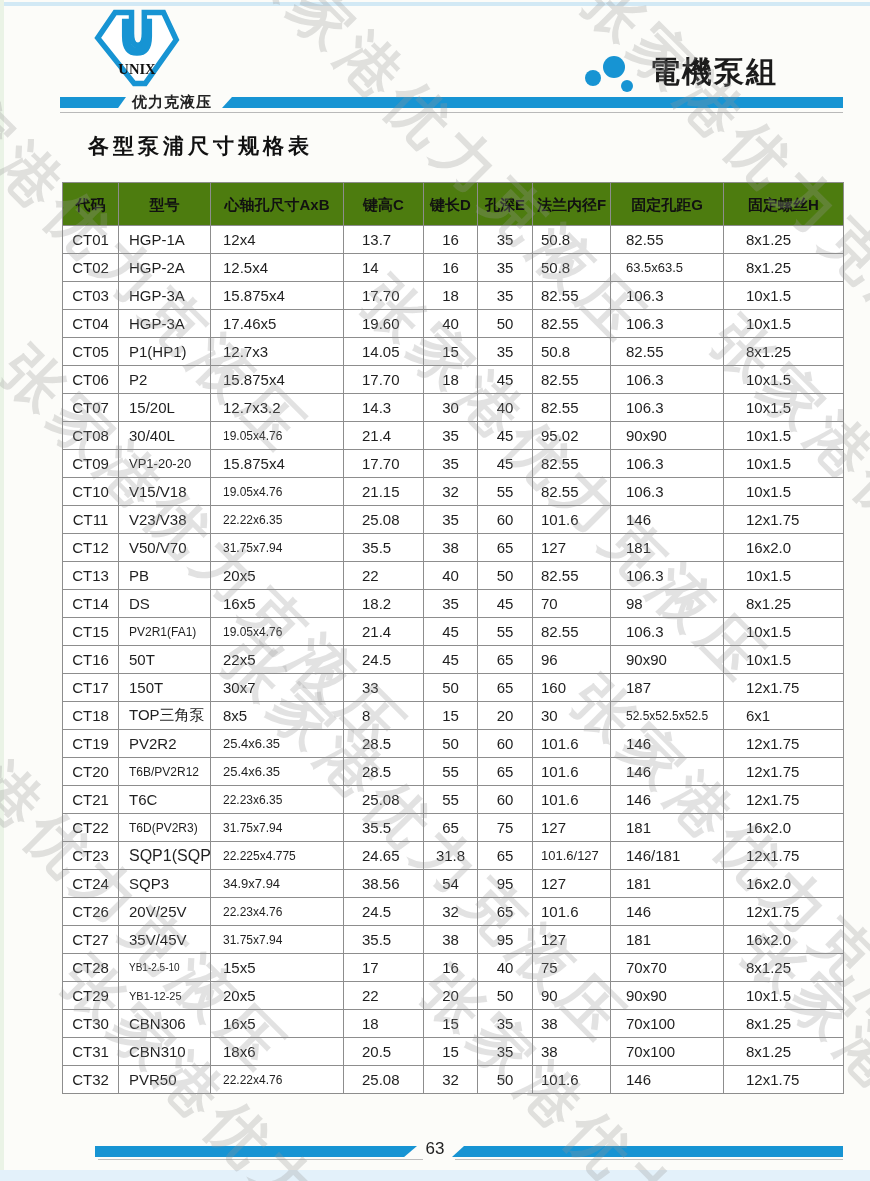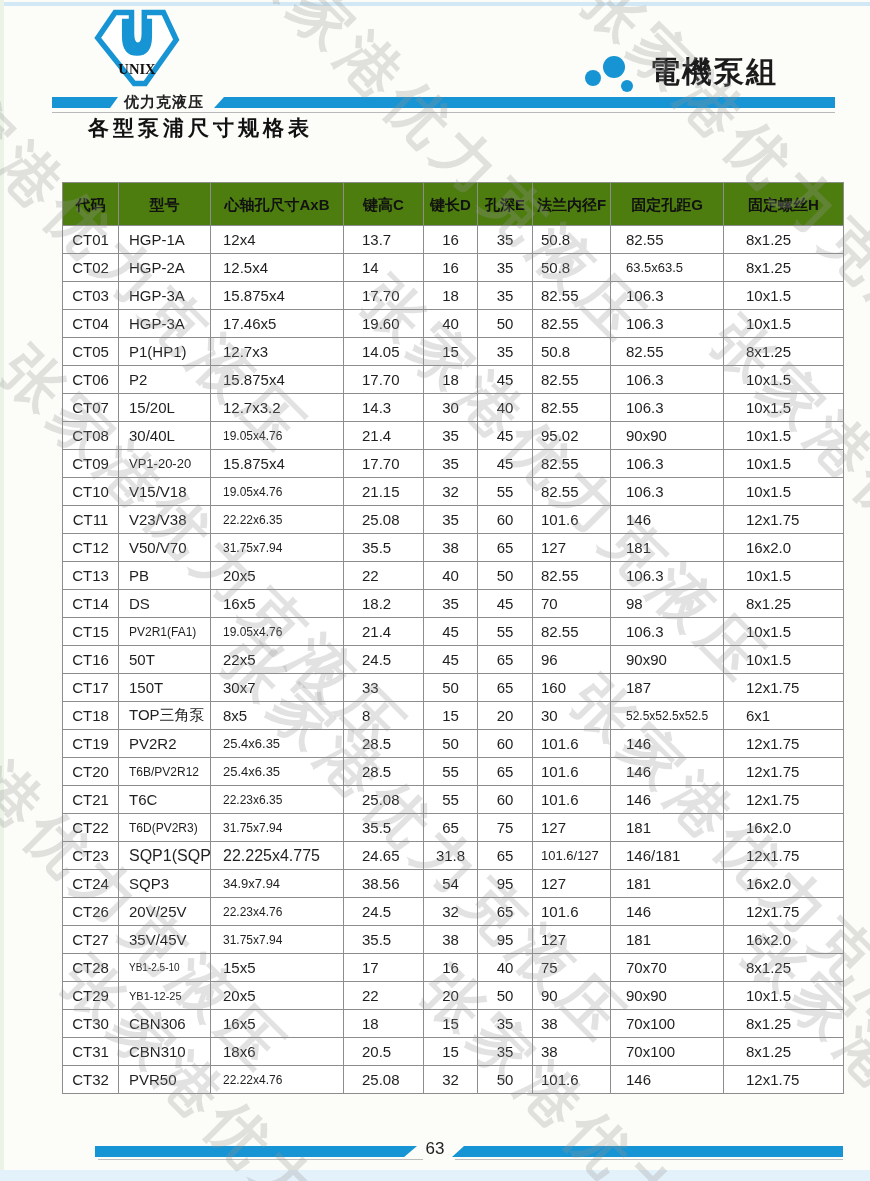--- a/index.html
+++ b/index.html
@@ -18,32 +18,32 @@
   .watermark-layer{position:absolute;left:0;top:0;width:870px;height:1181px;z-index:30;pointer-events:none;overflow:hidden;}
   .watermark-layer span{
     position:absolute;white-space:nowrap;font-weight:bold;
     font-size:60px;letter-spacing:8px;color:rgba(150,150,150,0.28);
     transform:rotate(45deg);transform-origin:left top;
     font-family:"Liberation Sans", sans-serif;
   }
 
   
   .logo{position:absolute;left:90px;top:6px;width:94px;height:84px;}
-  .brand-row{position:absolute;left:52px;top:97px;width:783px;height:18px;}
+  .brand-row{position:absolute;left:60px;top:97px;width:783px;height:18px;}
   .bar-left{position:absolute;left:0;top:0;width:66px;height:11px;background:var(--blue);
             clip-path:polygon(0 0,100% 0,88% 100%,0 100%);}
   .brand-text{position:absolute;left:72px;top:-4px;font-size:15px;font-weight:bold;color:#222;letter-spacing:1px;}
   .bar-right{position:absolute;left:162px;top:0;width:621px;height:11px;background:var(--blue);
              clip-path:polygon(10px 0,100% 0,100% 100%,0 100%);}
   .brand-underline{position:absolute;left:0;top:15px;width:783px;height:1px;background:#b9b9b9;}
 
   .dots-icon{position:absolute;left:580px;top:55px;width:62px;height:42px;}
   .section-title{position:absolute;left:650px;top:52px;font-size:30px;font-weight:bold;color:#1b1b1b;letter-spacing:2px;}
 
-  .page-title{position:absolute;left:88px;top:114px;font-size:21px;font-weight:bold;color:#111;letter-spacing:4px;}
+  .page-title{position:absolute;left:88px;top:132px;font-size:21px;font-weight:bold;color:#111;letter-spacing:4px;}
 
   
   table{position:absolute;left:62px;top:182px;width:781px;border-collapse:collapse;table-layout:fixed;z-index:10;}
   th,td{border:1px solid #8d8d8d;overflow:hidden;white-space:nowrap;}
   th{height:42px;background:#4d7c0f;font-size:15px;font-weight:bold;text-align:center;line-height:17px;padding:0 2px;color:#111;}
   td{height:27px;font-size:15px;background:#ffffff;padding:0;}
   td:nth-child(1){text-align:center;}
   td:nth-child(2){padding-left:10px;}
   td:nth-child(3){padding-left:12px;}
   td:nth-child(4){padding-left:18px;}
@@ -358,21 +358,21 @@
         <td>35.5</td>
         <td>65</td>
         <td>75</td>
         <td>127</td>
         <td>181</td>
         <td>16x2.0</td>
       </tr>
       <tr>
         <td>CT23</td>
         <td style="font-size: 16px;">SQP1(SQP2)</td>
-        <td style="font-size: 16px;">22.225x4.775</td>
+        <td style="font-size: 12px;">22.225x4.775</td>
         <td>24.65</td>
         <td>31.8</td>
         <td>65</td>
         <td style="font-size: 13px;">101.6/127</td>
         <td>146/181</td>
         <td>12x1.75</td>
       </tr>
       <tr>
         <td>CT24</td>
         <td>SQP3</td>

